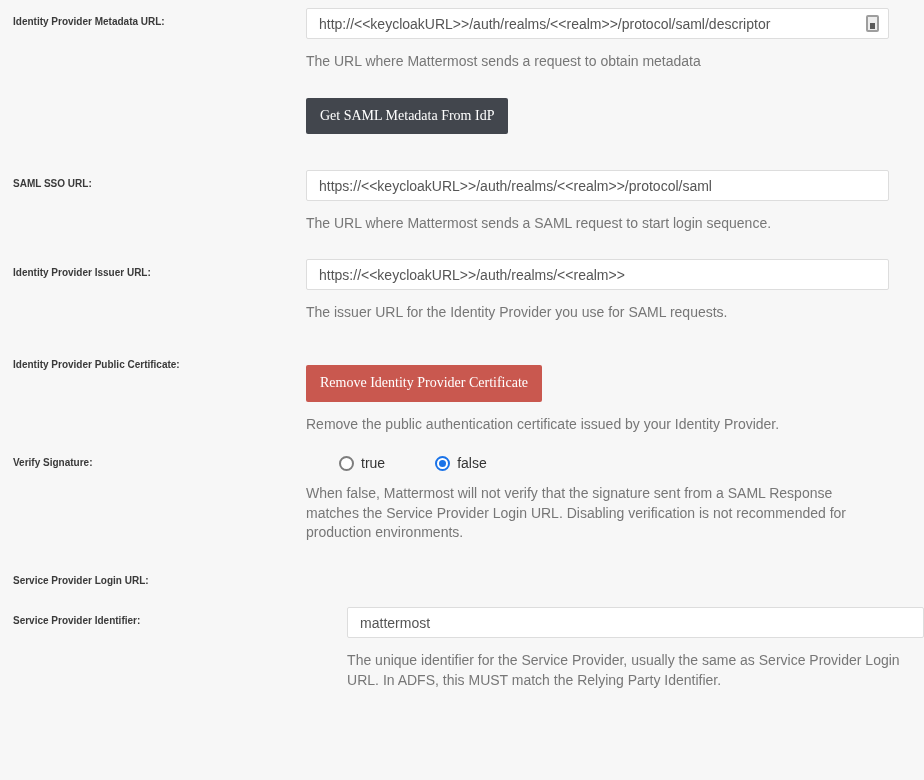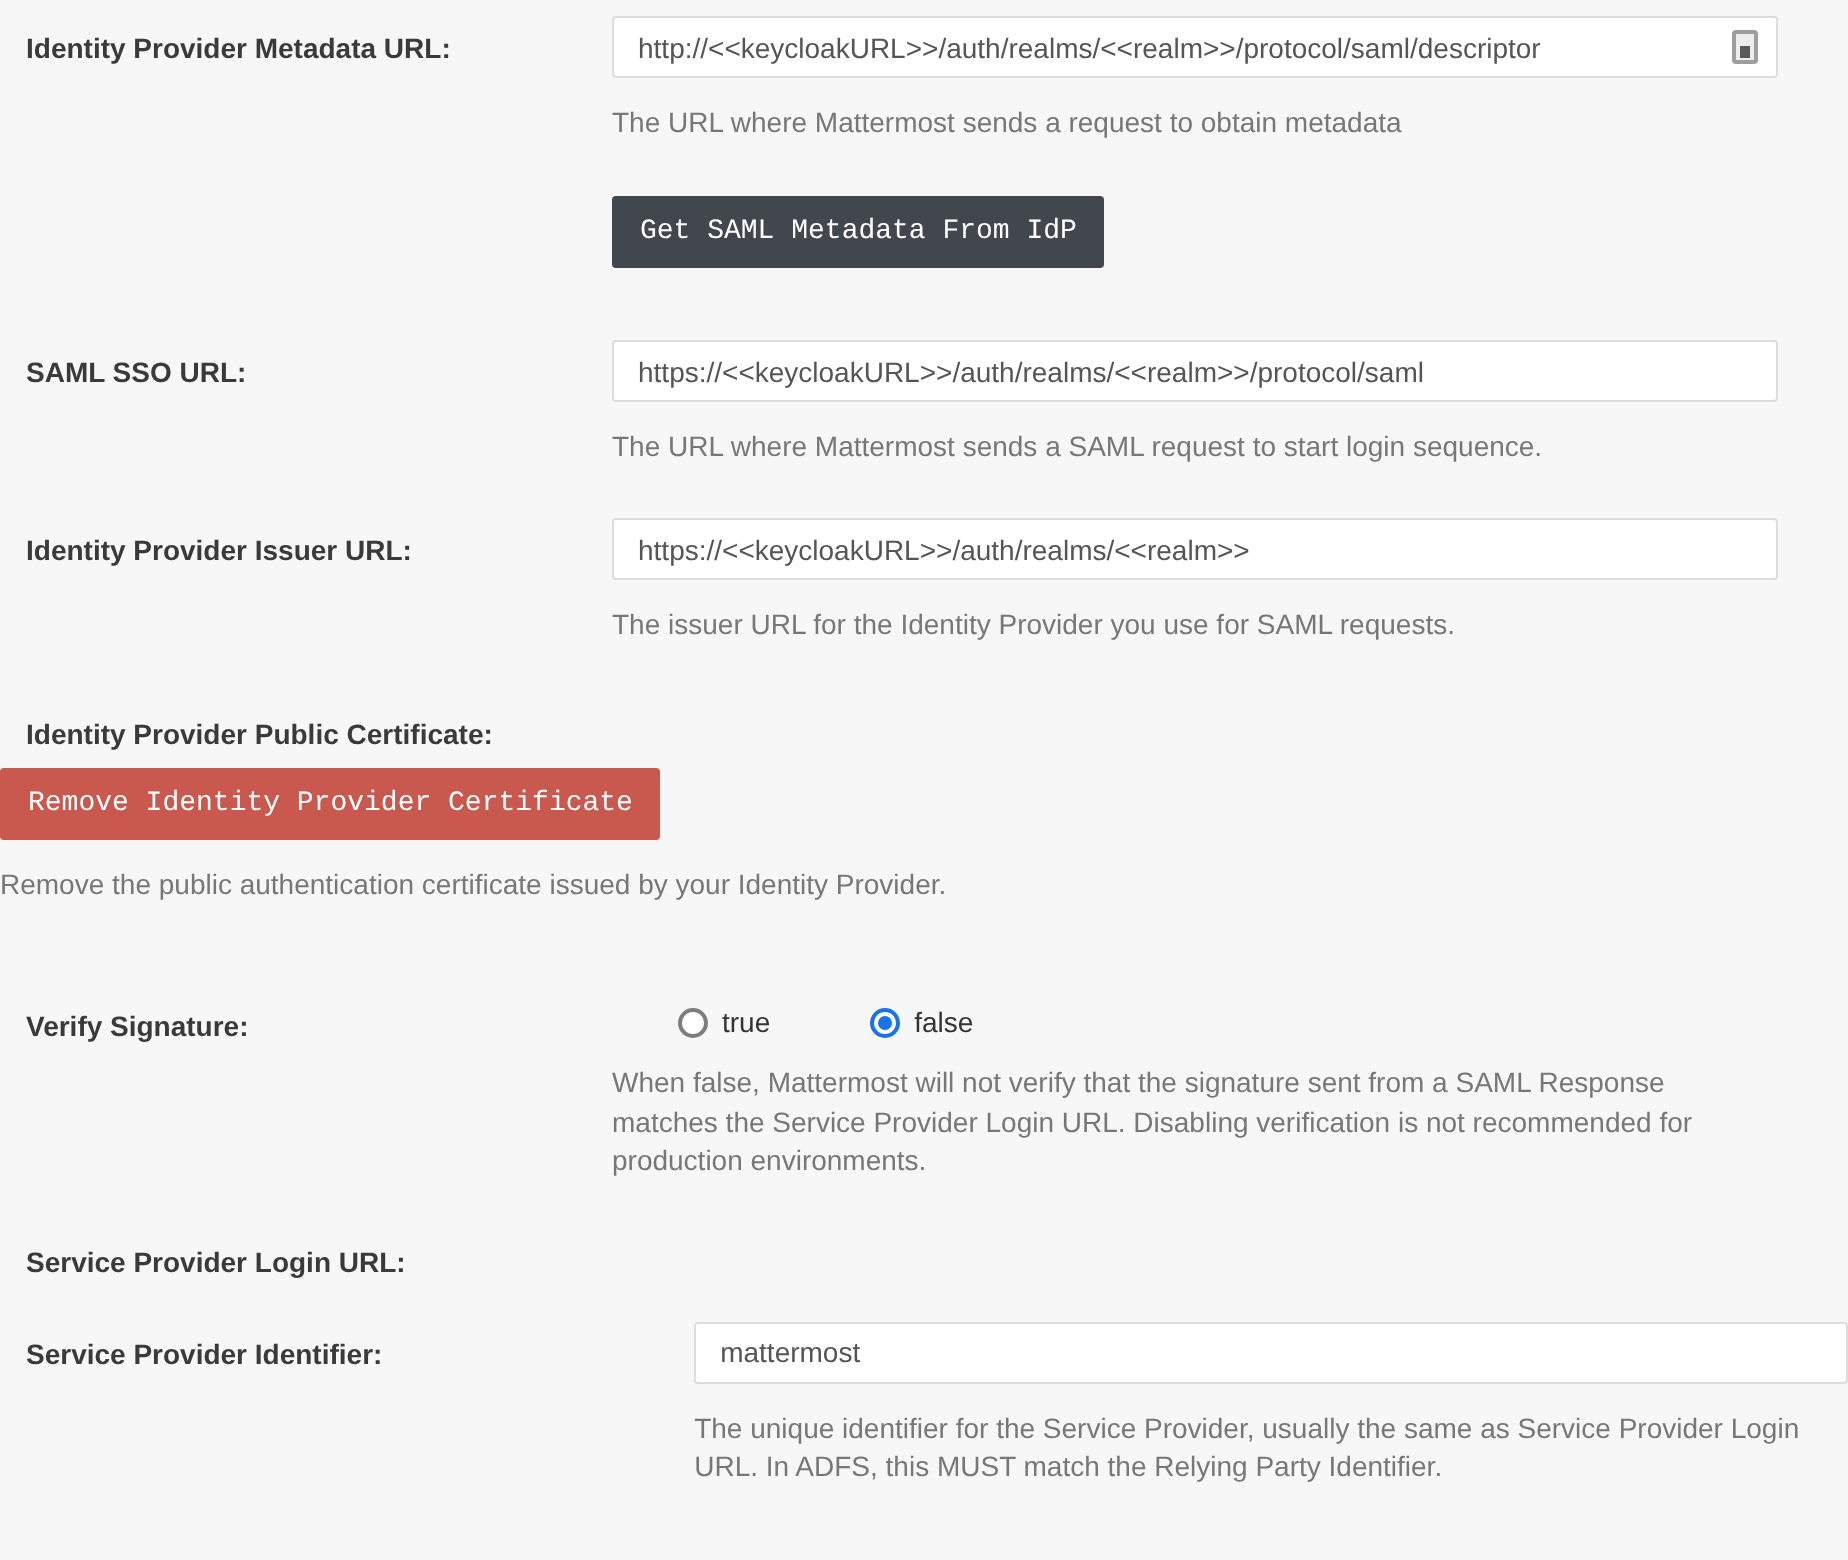--- a/index.html
+++ b/index.html
@@ -13,21 +13,21 @@
     overflow: hidden;
   }
   .page { padding-top: 8px; }
   .form-group { display: flex; align-items: flex-start; }
   .col-label {
     width: 306px;
     padding-left: 13px;
     padding-right: 16px;
     font-weight: bold;
     color: #3a3a3a;
-    font-size: 14px;
+    font-size: 10px;
     line-height: 1.35;
   }
   .col-label.middle { padding-top: 7px; }
   .col-label.top2 { padding-top: 2px; }
   .col-content { width: 583px; position: relative; }
 
   .input-wrap { position: relative; }
   .text-input {
     width: 100%;
     height: 31px;
@@ -50,21 +50,21 @@
   .help-text {
     margin-top: 13px;
     color: #777;
     font-size: 14px;
     line-height: 1.4;
   }
 
   .btn {
     display: inline-block;
     border: none;
-    font-family: Liberation Mono, monospace;
+    font-family: Liberation Serif, serif;
     font-size: 14px;
     color: #fff;
     padding: 9px 14px;
     border-radius: 2px;
     cursor: pointer;
     line-height: 1.35;
   }
   .btn-dark { margin-top: 26px; background: #42464d; }
   .btn-danger { margin-top: 7px; background: #c9584f; }
 
@@ -102,21 +102,21 @@
     position: absolute;
     left: 2px; right: 2px; bottom: 1px;
     height: 6px;
     background: #5a5a5a;
   }
 
   
   .g1 { margin-bottom: 36px; }
   .g2 { margin-bottom: 25px; }
   .g3 { margin-bottom: 35px; }
-  .g4 { margin-bottom: 49px; flex-direction: column; }
+  .g4 { margin-bottom: 20px; }
   .g5 { margin-bottom: 24px; }
   .g6 { margin-bottom: 20px; }
   .g7 { margin-bottom: 0; gap: 44px; }
 </style>
 </head>
 <body>
 
 <div class="page">
 
   <div class="form-group g1">

